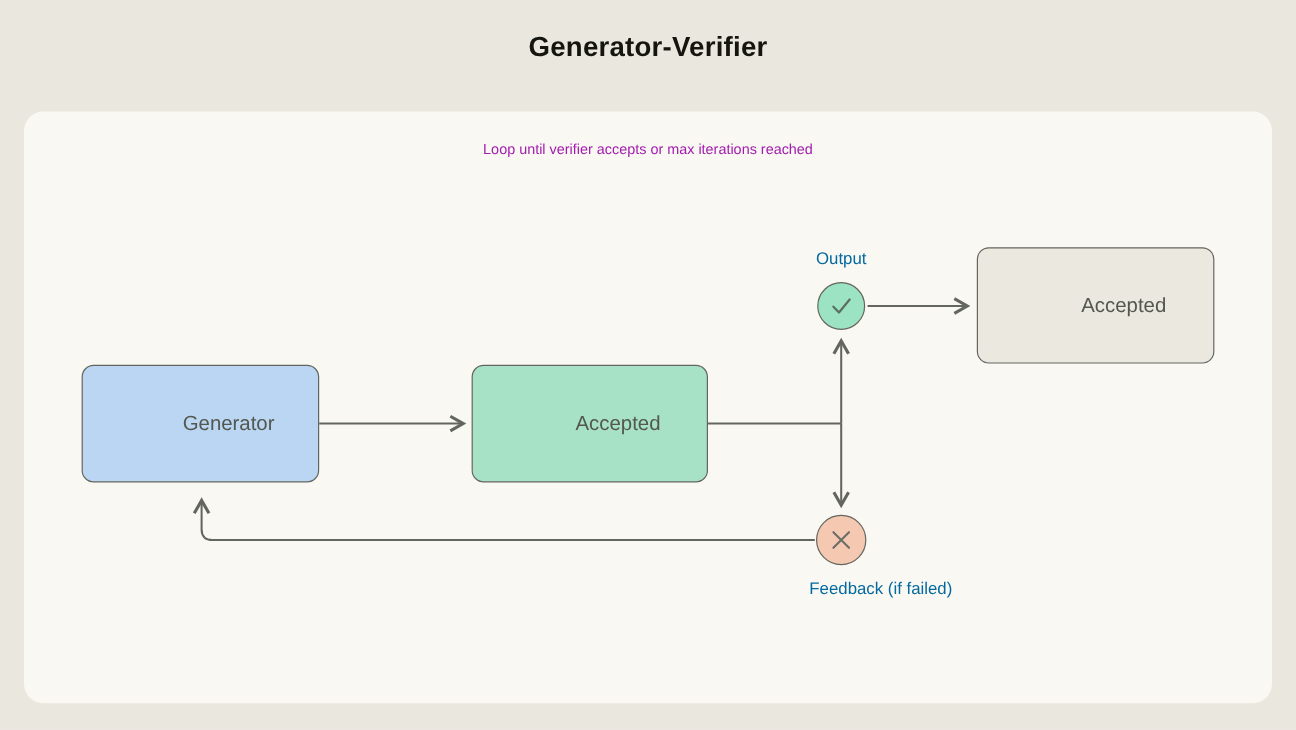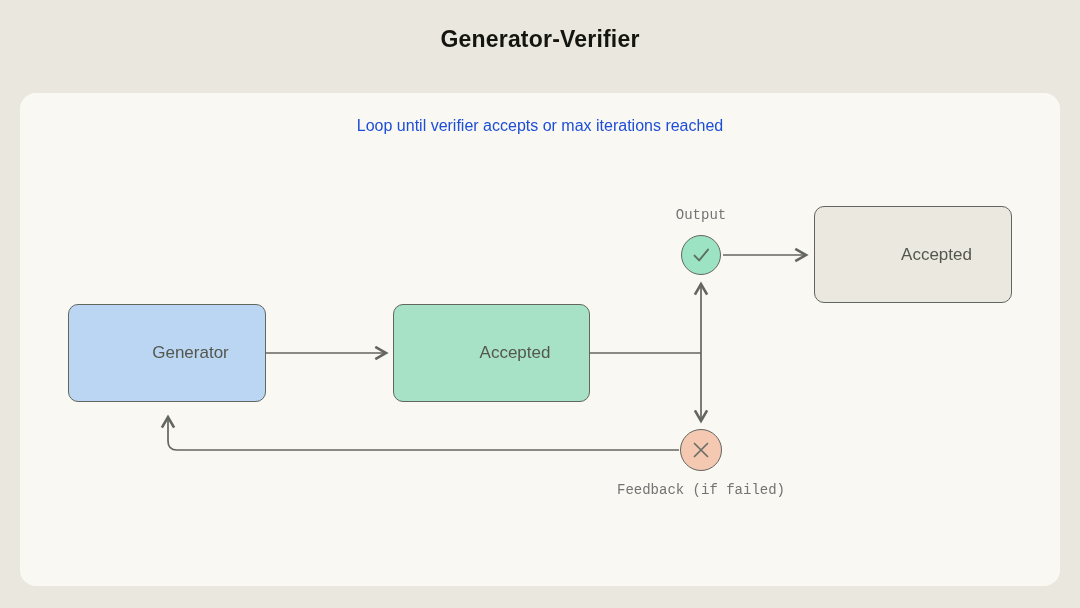--- a/index.html
+++ b/index.html
@@ -13,41 +13,41 @@
     position:absolute;left:0;top:26px;width:1080px;
     text-align:center;font-size:23px;font-weight:700;color:#15150F;
     letter-spacing:0.2px;
   }
   .panel{
     position:absolute;left:20px;top:93px;width:1040px;height:493px;
     background:#FAF8F2;border-radius:16px;
   }
   .subtitle{
     position:absolute;left:0;top:117px;width:1080px;
-    text-align:center;font-size:16px;font-weight:500;color:#1d4ed8;
+    text-align:center;font-size:12px;font-weight:500;color:#a21caf;
   }
   .node{
     position:absolute;display:flex;align-items:center;justify-content:center;
     border:1.5px solid #63665F;border-radius:10px;
     font-size:17px;font-weight:500;color:#54574F;padding-left:47px;
   }
   .node-generator{left:68px;top:304px;width:198px;height:98px;background:#BAD6F2;text-align:center;}
   .node-verifier{left:393px;top:304px;width:197px;height:98px;background:#A7E2C6;}
   .node-accepted{left:814px;top:206px;width:198px;height:97px;background:#EAE8DF;}
   .circle{
     position:absolute;display:flex;align-items:center;justify-content:center;
     border:1.5px solid #63665F;border-radius:50%;
   }
   .circle-check{left:681px;top:235px;width:40px;height:40px;background:#9BE3C2;}
   .circle-x{left:680px;top:429px;width:42px;height:42px;background:#F5C8B1;}
   .small-label{
-    position:absolute;text-align:center;font-size:14px;font-weight:500;color:#737373;font-family:Liberation Mono, monospace;
+    position:absolute;text-align:center;font-size:14px;font-weight:500;color:#0369a1;
   }
   .label-output{left:641px;top:207px;width:120px;}
-  .label-feedback{left:571px;top:482px;width:260px;}
+  .label-feedback{left:604px;top:482px;width:260px;}
   .arrows{position:absolute;left:0;top:0;width:1080px;height:608px;pointer-events:none;}
   .arrows path{fill:none;stroke:#63665F;stroke-width:1.7;}
   .glyph svg{display:block;}
 </style>
 </head>
 <body>
 
 <div class="stage">
 
   <div class="page-title">Generator-Verifier</div>

